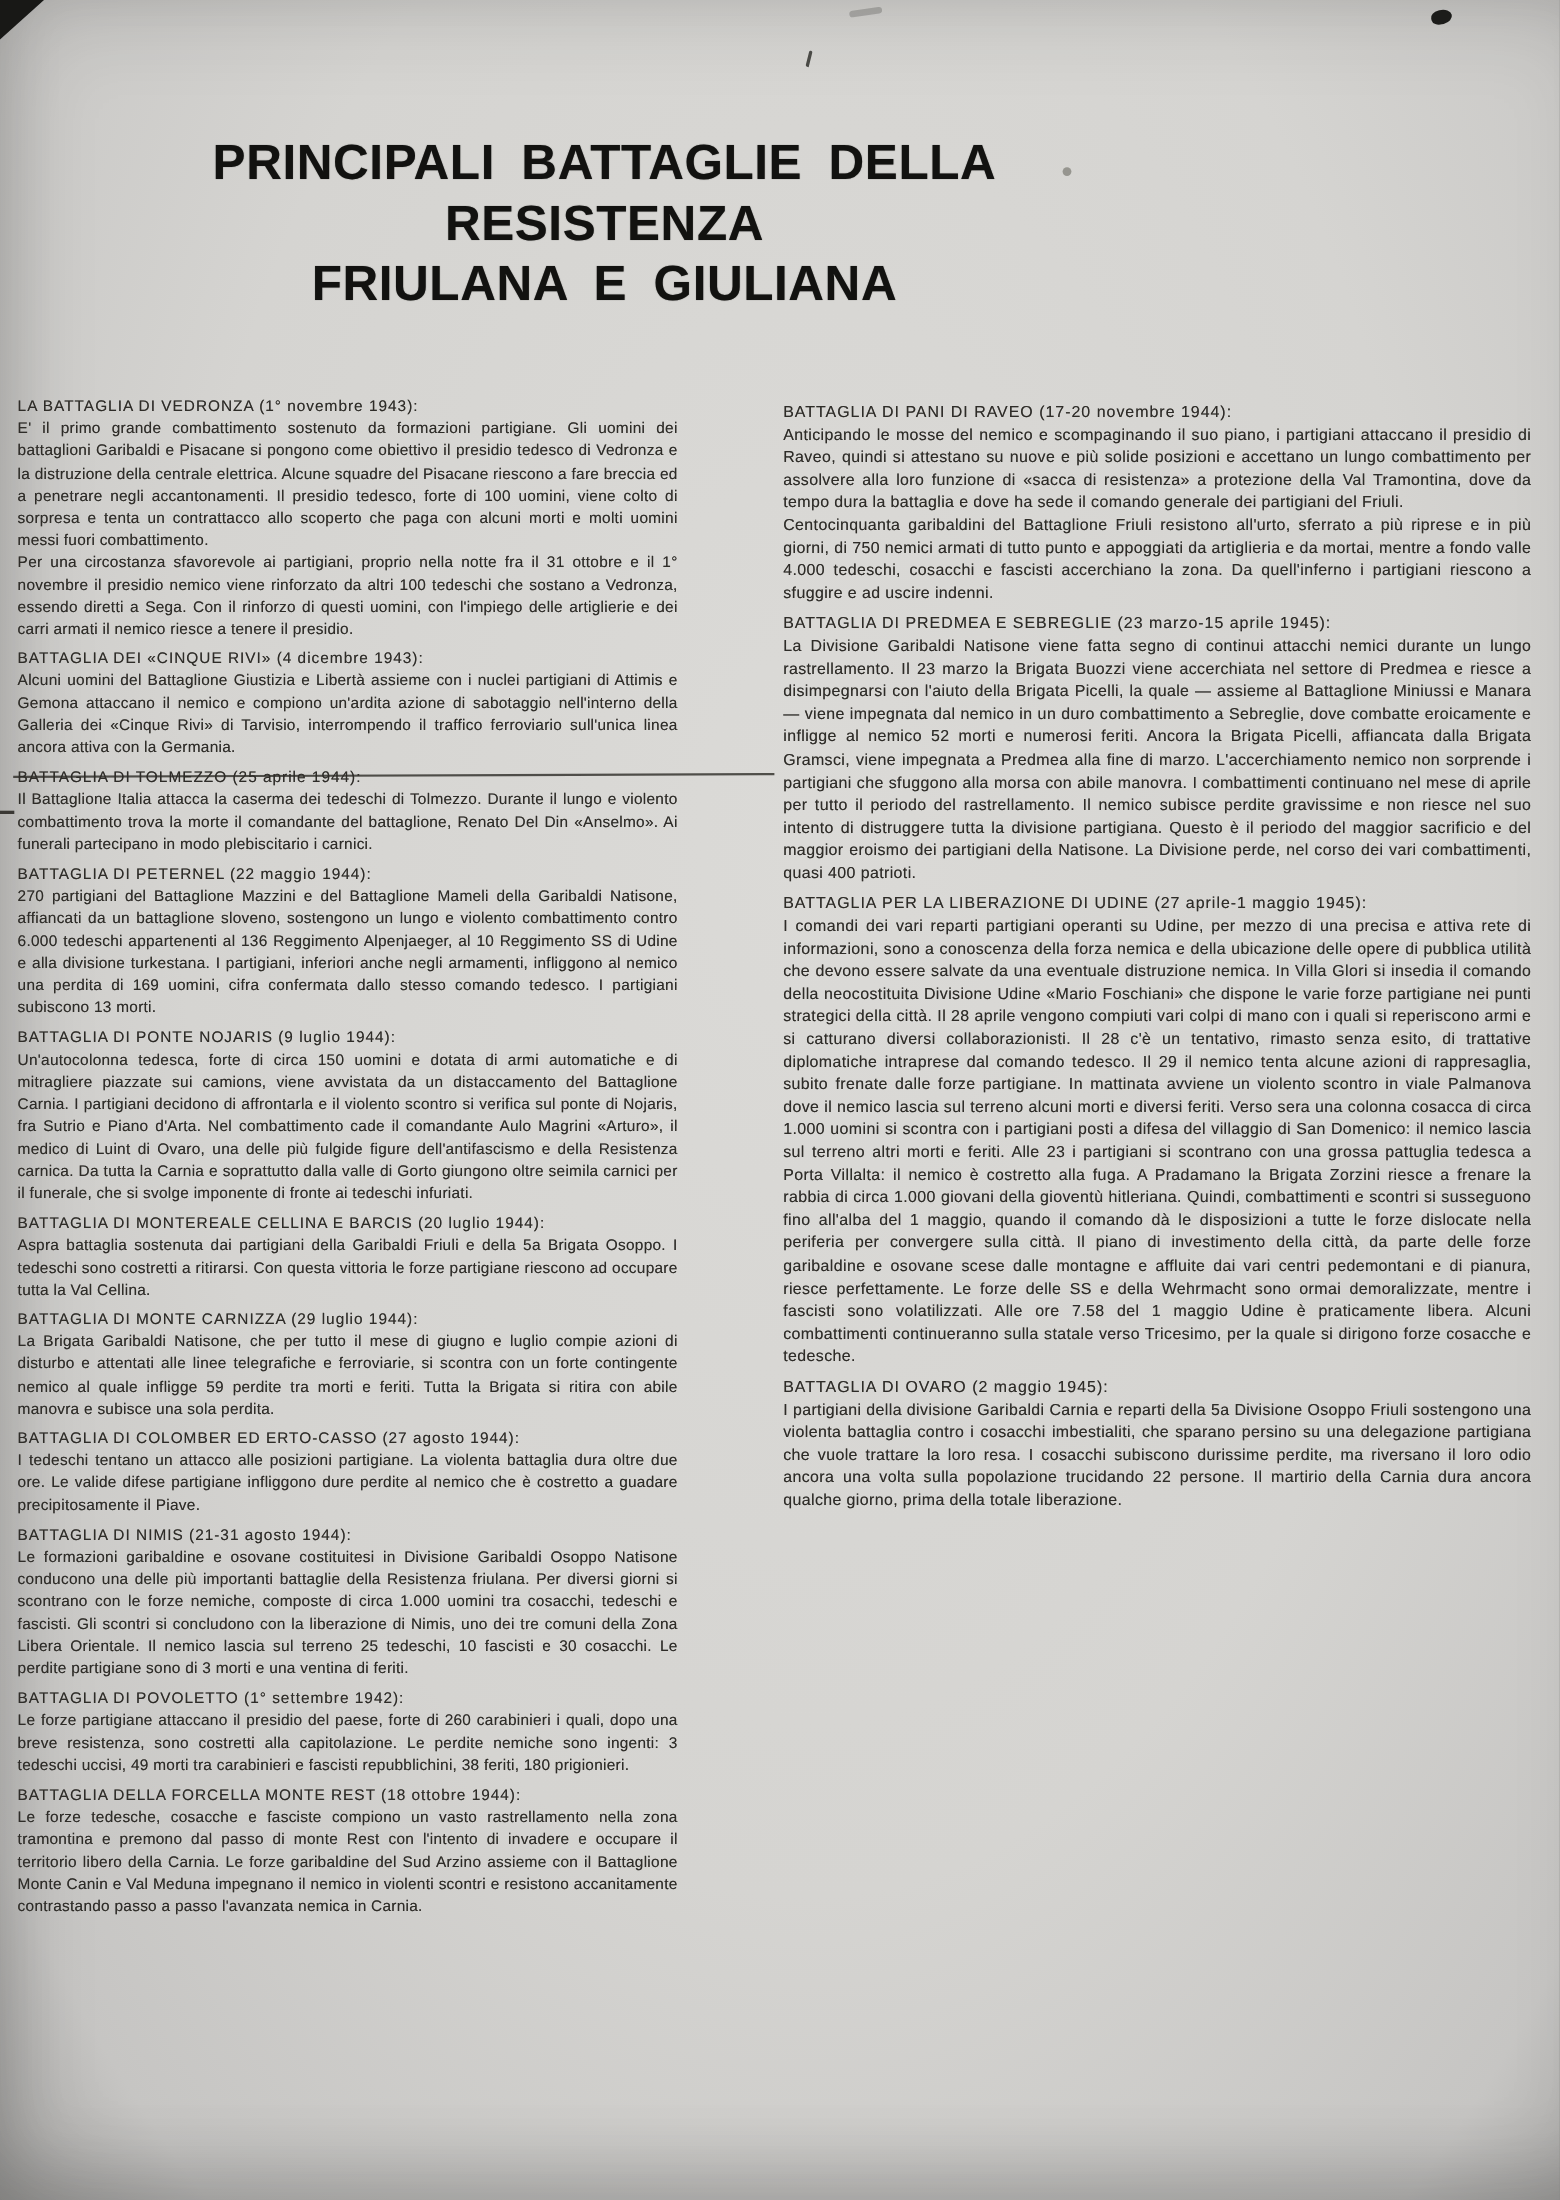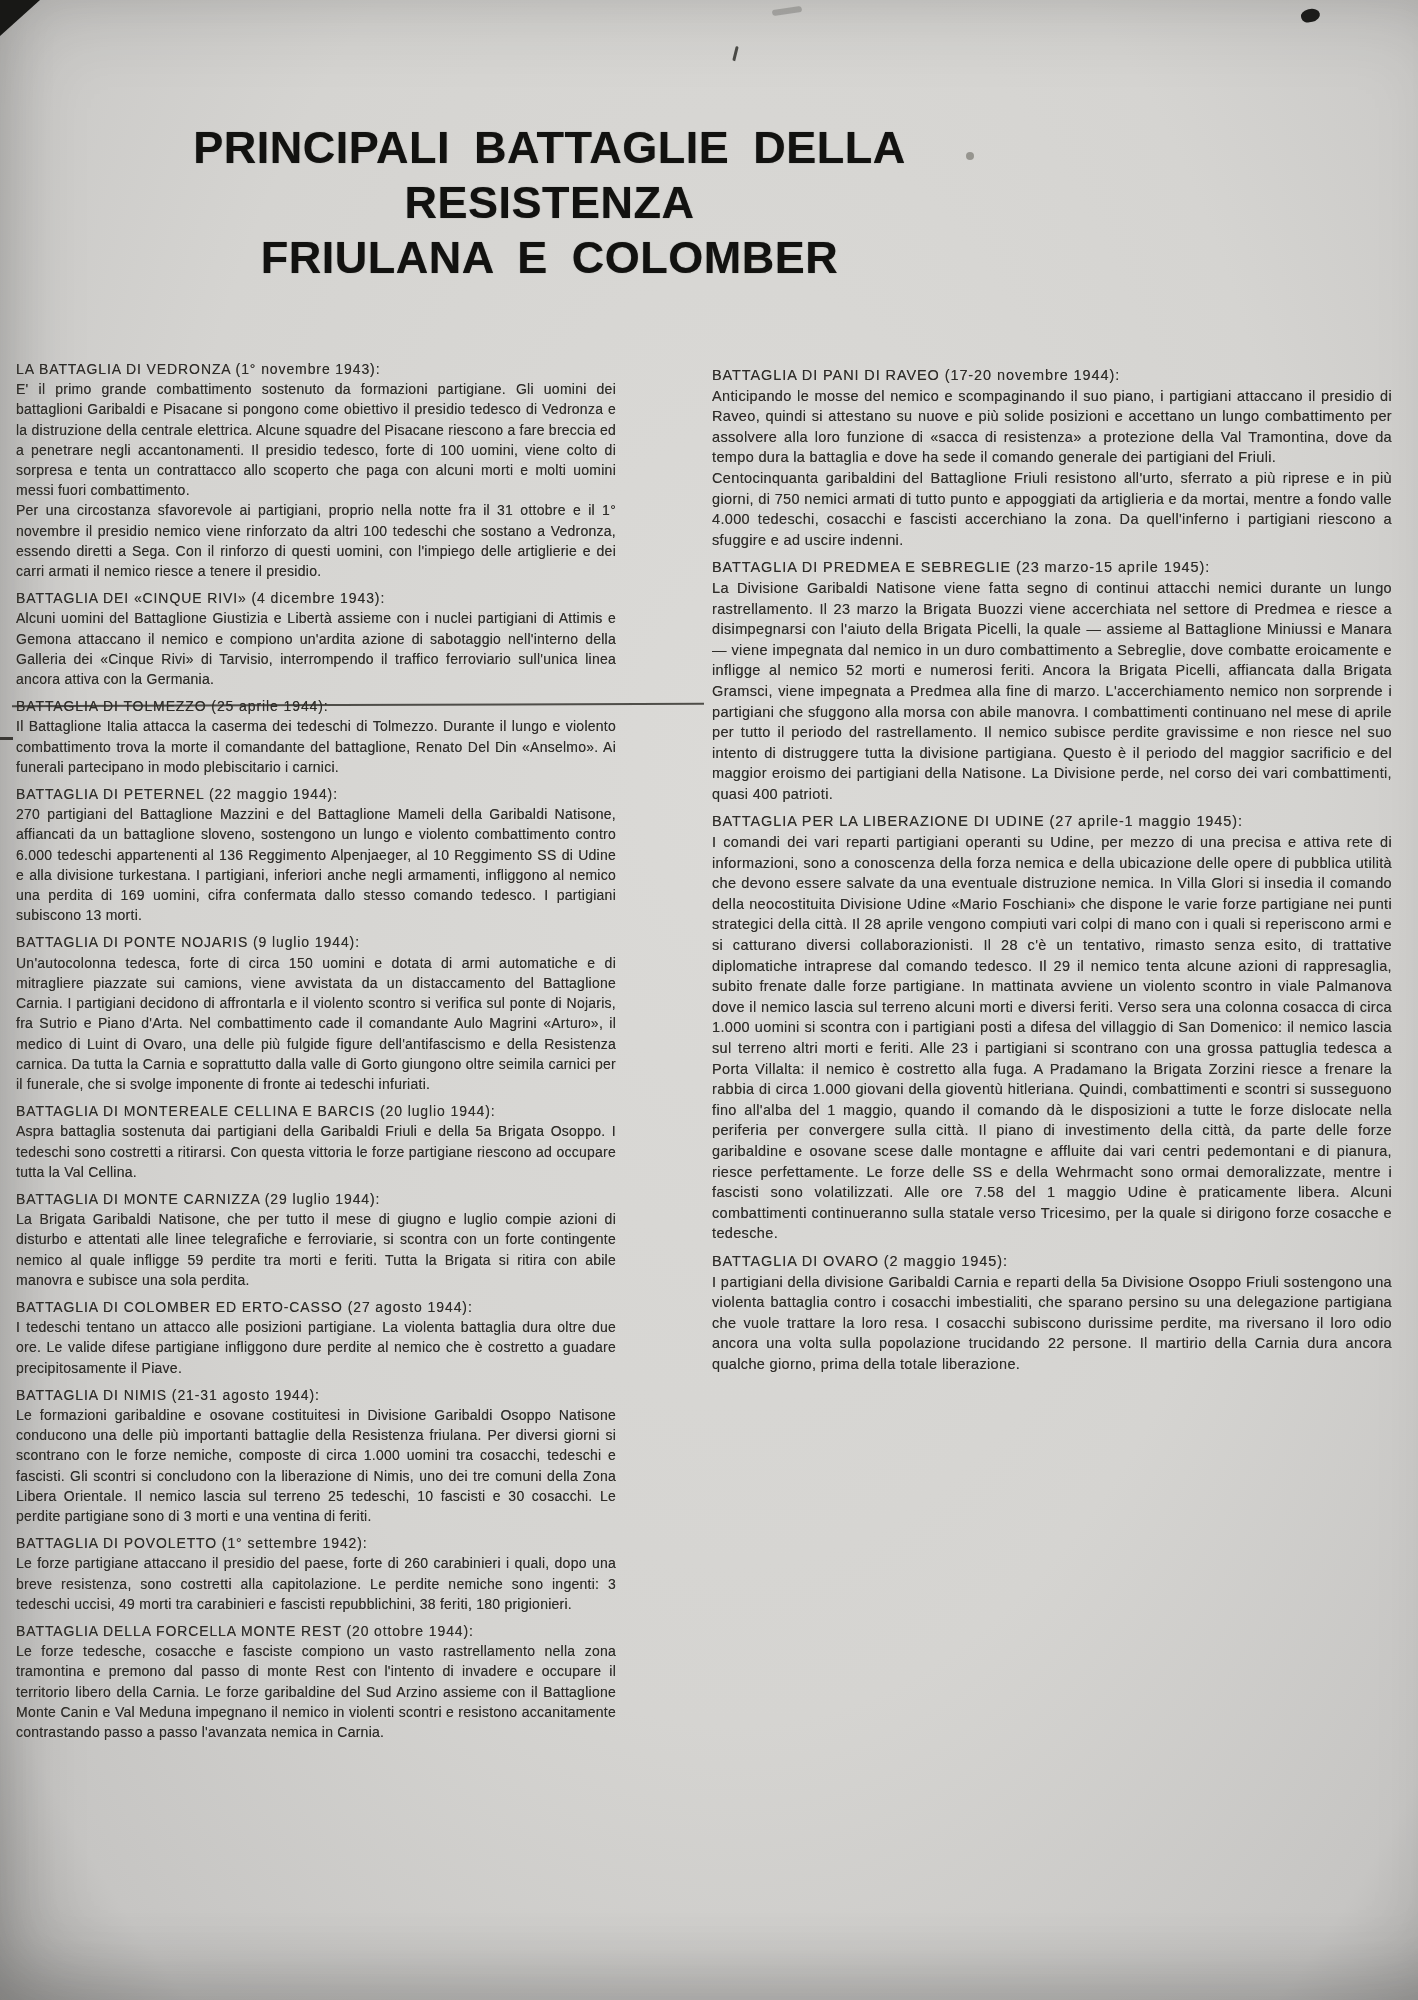--- a/index.html
+++ b/index.html
@@ -80,21 +80,21 @@
   <div class="artifact-corner-tl"></div>
   <div class="artifact-dot-tr"></div>
   <div class="artifact-fmark"></div>
   <div class="artifact-smudge"></div>
   <div class="artifact-dot-title"></div>
   <div class="artifact-underline"></div>
   <div class="artifact-dash"></div>
 
   <h1 class="title">
     <span>PRINCIPALI BATTAGLIE DELLA RESISTENZA</span><br>
-    <span>FRIULANA E COLOMBER</span>
+    <span>FRIULANA E GIULIANA</span>
   </h1>
 
   <div class="col col-left">
       <section class="battle">
         <h2 class="battle-heading">LA BATTAGLIA DI VEDRONZA (1° novembre 1943):</h2>
         <p class="battle-text">E' il primo grande combattimento sostenuto da formazioni partigiane. Gli uomini dei battaglioni Garibaldi e Pisacane si pongono come obiettivo il presidio tedesco di Vedronza e la distruzione della centrale elettrica. Alcune squadre del Pisacane riescono a fare breccia ed a penetrare negli accantonamenti. Il presidio tedesco, forte di 100 uomini, viene colto di sorpresa e tenta un contrattacco allo scoperto che paga con alcuni morti e molti uomini messi fuori combattimento.</p>
         <p class="battle-text">Per una circostanza sfavorevole ai partigiani, proprio nella notte fra il 31 ottobre e il 1° novembre il presidio nemico viene rinforzato da altri 100 tedeschi che sostano a Vedronza, essendo diretti a Sega. Con il rinforzo di questi uomini, con l'impiego delle artiglierie e dei carri armati il nemico riesce a tenere il presidio.</p>
       </section>
       <section class="battle">
         <h2 class="battle-heading">BATTAGLIA DEI «CINQUE RIVI» (4 dicembre 1943):</h2>
@@ -126,21 +126,21 @@
       </section>
       <section class="battle">
         <h2 class="battle-heading">BATTAGLIA DI NIMIS (21-31 agosto 1944):</h2>
         <p class="battle-text">Le formazioni garibaldine e osovane costituitesi in Divisione Garibaldi Osoppo Natisone conducono una delle più importanti battaglie della Resistenza friulana. Per diversi giorni si scontrano con le forze nemiche, composte di circa 1.000 uomini tra cosacchi, tedeschi e fascisti. Gli scontri si concludono con la liberazione di Nimis, uno dei tre comuni della Zona Libera Orientale. Il nemico lascia sul terreno 25 tedeschi, 10 fascisti e 30 cosacchi. Le perdite partigiane sono di 3 morti e una ventina di feriti.</p>
       </section>
       <section class="battle">
         <h2 class="battle-heading">BATTAGLIA DI POVOLETTO (1° settembre 1942):</h2>
         <p class="battle-text">Le forze partigiane attaccano il presidio del paese, forte di 260 carabinieri i quali, dopo una breve resistenza, sono costretti alla capitolazione. Le perdite nemiche sono ingenti: 3 tedeschi uccisi, 49 morti tra carabinieri e fascisti repubblichini, 38 feriti, 180 prigionieri.</p>
       </section>
       <section class="battle">
-        <h2 class="battle-heading">BATTAGLIA DELLA FORCELLA MONTE REST (20 ottobre 1944):</h2>
+        <h2 class="battle-heading">BATTAGLIA DELLA FORCELLA MONTE REST (18 ottobre 1944):</h2>
         <p class="battle-text">Le forze tedesche, cosacche e fasciste compiono un vasto rastrellamento nella zona tramontina e premono dal passo di monte Rest con l'intento di invadere e occupare il territorio libero della Carnia. Le forze garibaldine del Sud Arzino assieme con il Battaglione Monte Canin e Val Meduna impegnano il nemico in violenti scontri e resistono accanitamente contrastando passo a passo l'avanzata nemica in Carnia.</p>
       </section>
     </div>
   <div class="col col-right">
       <section class="battle">
         <h2 class="battle-heading">BATTAGLIA DI PANI DI RAVEO (17-20 novembre 1944):</h2>
         <p class="battle-text">Anticipando le mosse del nemico e scompaginando il suo piano, i partigiani attaccano il presidio di Raveo, quindi si attestano su nuove e più solide posizioni e accettano un lungo combattimento per assolvere alla loro funzione di «sacca di resistenza» a protezione della Val Tramontina, dove da tempo dura la battaglia e dove ha sede il comando generale dei partigiani del Friuli.</p>
         <p class="battle-text">Centocinquanta garibaldini del Battaglione Friuli resistono all'urto, sferrato a più riprese e in più giorni, di 750 nemici armati di tutto punto e appoggiati da artiglieria e da mortai, mentre a fondo valle 4.000 tedeschi, cosacchi e fascisti accerchiano la zona. Da quell'inferno i partigiani riescono a sfuggire e ad uscire indenni.</p>
       </section>
       <section class="battle">

